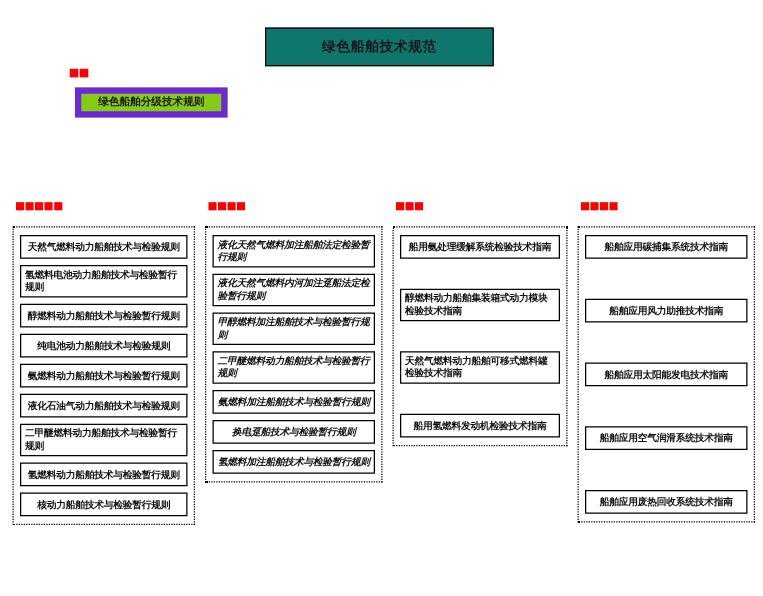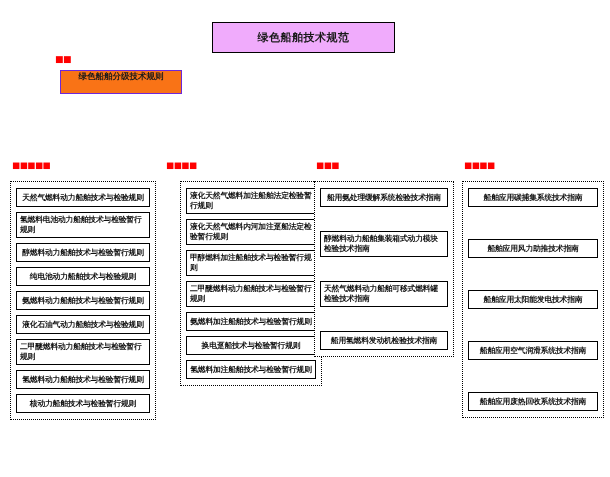--- a/index.html
+++ b/index.html
@@ -17,21 +17,21 @@
     font-family: "DejaVu Sans", "Liberation Sans", sans-serif;
   }
 
   
   .title-box {
     position: absolute;
     left: 212px;
     top: 22px;
     width: 183px;
     height: 31px;
-    background: #f0abfc;
+    background: #0f766e;
     border: 1px solid #000000;
     box-sizing: border-box;
     display: flex;
     align-items: center;
     justify-content: center;
   }
   .title-box .t {
     font-size: 11px;
     font-weight: bold;
     color: #1a1a1a;
@@ -55,24 +55,25 @@
     top: 54px;
   }
 
   
   .sub-box {
     position: absolute;
     left: 60px;
     top: 70px;
     width: 122px;
     height: 24px;
-    background: #f97316;
-    border: 1px solid #6d28d9;
-    box-sizing: border-box;
-    display: flex;
+    background: #84cc16;
+    border: 5px solid #6d28d9;
+    box-sizing: border-box;
+    display: flex;
+    align-items: center;
     justify-content: center;
   }
   .sub-box .t {
     font-size: 8.5px;
     font-weight: bold;
     color: #1a1a1a;
     white-space: nowrap;
   }
 
   
@@ -115,21 +116,21 @@
   .item .t {
     font-size: 7.8px;
     line-height: 10px;
     font-weight: bold;
     color: #111111;
     letter-spacing: -0.2px;
   }
 
   
   #col-1 { left: 10px;  width: 146px; }
-  #col-2 { left: 180px; width: 142px; }
+  #col-2 { left: 164px; width: 142px; font-style: italic; }
   #col-3 { left: 314px; width: 140px; gap: 24px; }
   #col-4 { left: 462px; width: 142px; gap: 32px; }
 
   #head-1 { left: 12px; }
   #head-2 { left: 166px; }
   #head-3 { left: 316px; }
   #head-4 { left: 464px; }
 </style>
 </head>
 <body>

